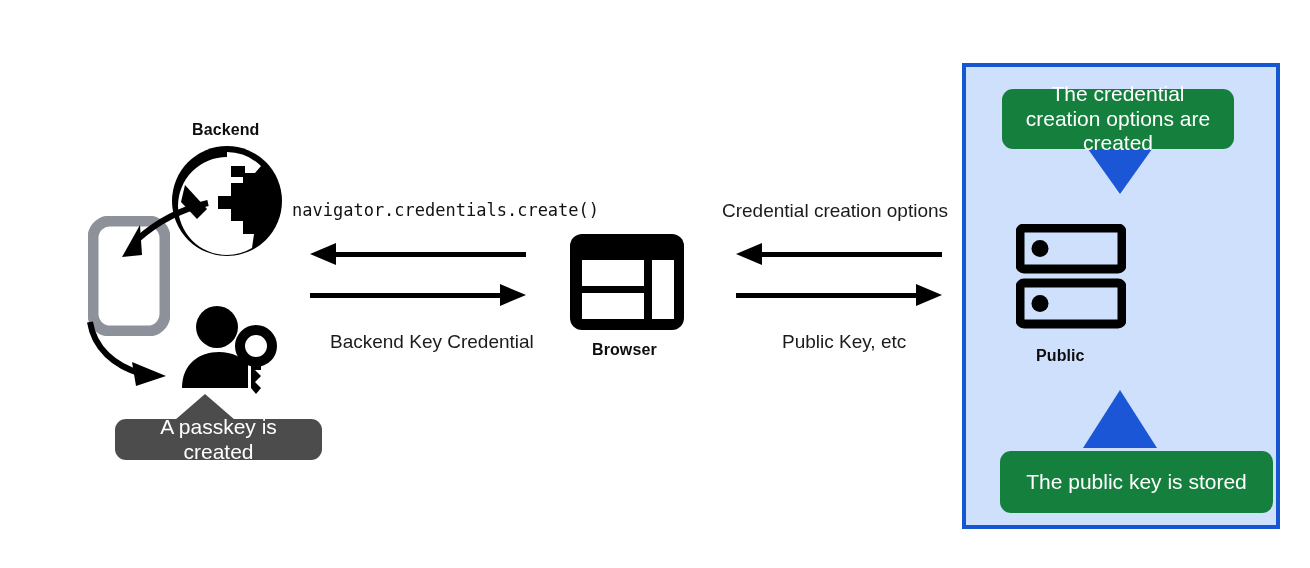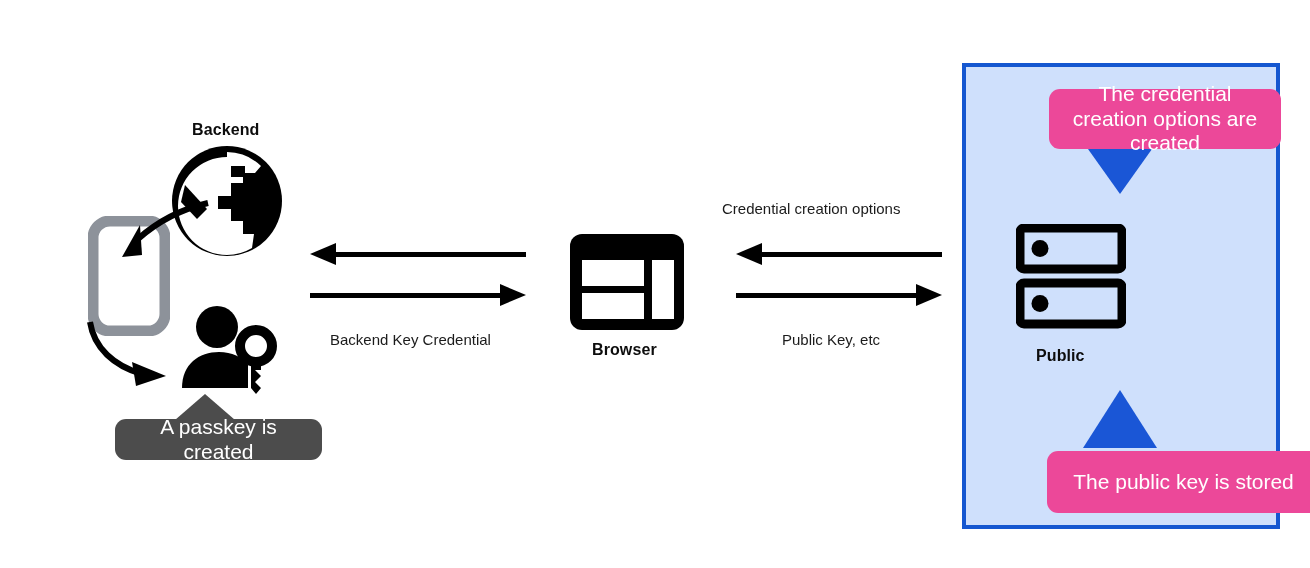--- a/index.html
+++ b/index.html
@@ -17,21 +17,21 @@
     height: 568px;
     background: #ffffff;
     overflow: hidden;
   }
   .abs { position: absolute; }
 
   
   .label {
     font-family: "Liberation Sans", sans-serif;
     color: #1b1b1b;
-    font-size: 15px;
+    font-size: 19px;
     white-space: nowrap;
     line-height: 1.2;
   }
   .label-bold {
     font-weight: bold;
     font-size: 16px;
     color: #0d0d0d;
     letter-spacing: .1px;
   }
   .label-mono {
@@ -75,21 +75,21 @@
     color: #ffffff;
     font-size: 21px;
     line-height: 1.18;
     text-align: center;
     display: flex;
     align-items: center;
     justify-content: center;
     box-sizing: border-box;
     padding: 6px 14px;
   }
-  .callout.blue { background: #ec4899; margin-left: 47px; }
+  .callout.blue { background: #15803d; }
   .callout.gray { background: #4c4c4c; }
 
   .tail {
     position: absolute;
     width: 0; height: 0;
   }
   .tail.down-blue {
     border-left: 37px solid transparent;
     border-right: 37px solid transparent;
     border-top: 52px solid #1a56d6;
@@ -181,20 +181,21 @@
   </div>
 
   <svg class="icon" style="left:568px; top:232px;" width="118" height="100" viewBox="0 0 118 100">
     <rect x="2" y="2" width="114" height="96" rx="12" fill="#000"></rect>
     <rect x="14" y="28" width="62" height="26" fill="#ffffff"></rect>
     <rect x="14" y="61" width="62" height="26" fill="#ffffff"></rect>
     <rect x="84" y="28" width="22" height="59" fill="#ffffff"></rect>
   </svg>
   <div class="label label-bold abs" style="left:592px; top:340px;">Browser</div>
 
+  <div class="label-mono abs" style="left:292px; top:200px;">navigator.credentials.create()</div>
 
   <div class="arrow left abs" style="left:310px; top:243px; width:216px; height:22px;">
     <span class="head"></span>
     <span class="shaft"></span>
   </div>
 
   <div class="arrow right abs" style="left:310px; top:284px; width:216px; height:22px;">
     <span class="head"></span>
     <span class="shaft"></span>
   </div>

